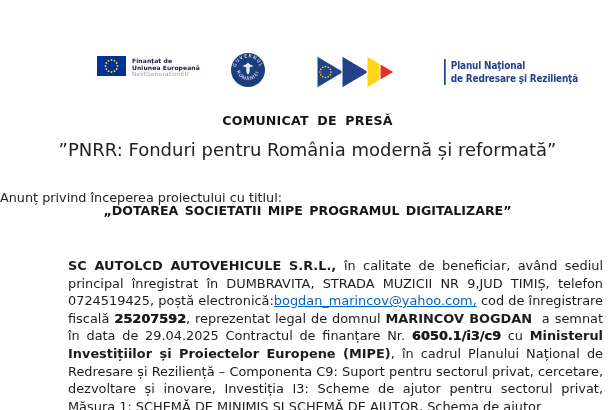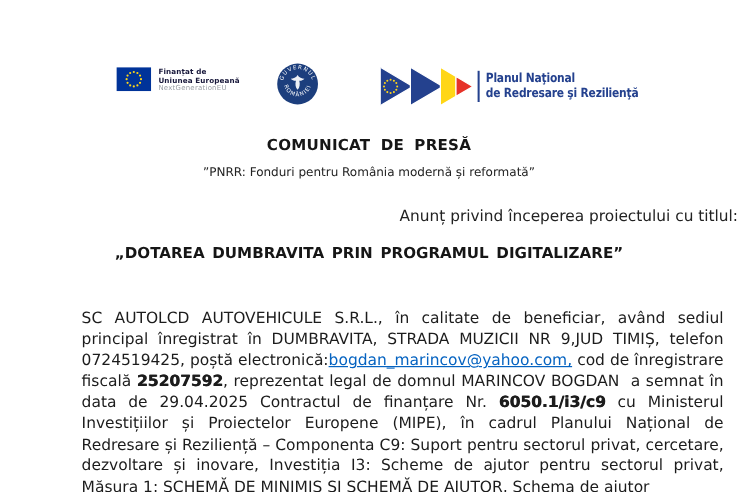--- a/index.html
+++ b/index.html
@@ -11,46 +11,46 @@
     overflow:hidden;
     font-family:"DejaVu Sans","Liberation Sans",sans-serif;
     color:var(--text,#1e1e1e);
   }
   
   .eu-logo{position:absolute;left:97px;top:56px;display:flex;align-items:flex-start;gap:6px;}
   .eu-text{display:flex;flex-direction:column;justify-content:center;margin-top:1px;}
   .eu-text .l1,.eu-text .l2{font-size:6px;font-weight:bold;color:#17173a;line-height:7px;letter-spacing:.1px;}
   .eu-text .l3{font-size:5.8px;color:var(--eu-text-gray,#9a9fa6);line-height:7.5px;letter-spacing:.2px;}
   .gov-logo{position:absolute;left:230px;top:52px;}
-  .pnrr-logo{position:absolute;left:317px;top:55px;display:flex;align-items:center;}
+  .pnrr-logo{position:absolute;left:317px;top:55px;display:flex;align-items:center;gap:46px;}
   .pnrr-text{
     border-left:2.5px solid var(--pnrr-blue,#24418e);
     padding-left:6px;margin-left:3px;
     transform:scaleX(.85);transform-origin:left center;
     white-space:nowrap;
   }
   .pnrr-text .l1,.pnrr-text .l2{
     font-size:10.5px;font-weight:bold;color:var(--pnrr-blue,#24418e);line-height:13px;letter-spacing:-.2px;
   }
   
   .h-title{position:absolute;top:113px;left:0;width:100%;text-align:center;
     font-size:12.6px;font-weight:bold;word-spacing:4px;letter-spacing:.2px;color:#161616;}
   .h-subtitle{position:absolute;top:139px;left:0;width:100%;text-align:center;
-    font-size:10px;color:#222;}
-  .h-anunt{position:absolute;top:173px;left:0;width:100%;text-align:right;
+    font-size:18px;color:#222;}
+  .h-anunt{position:absolute;top:190px;left:0;width:100%;text-align:left;
     font-size:12.8px;color:#222;}
   .h-dotarea{position:absolute;top:203px;left:0;width:100%;text-align:center;
     font-size:12.6px;font-weight:bold;word-spacing:2px;color:#161616;}
   
   .body-par{
     position:absolute;left:68px;top:257px;width:535px;
     text-align:justify;
     font-size:12.9px;line-height:17.6px;color:#1c1c1c;
   }
-  .seg-bold{font-weight:normal;margin-top:32px;}
+  .seg-bold{font-weight:bold;margin-top:32px;}
   .seg-semibold{text-shadow:.45px 0 0 currentColor;font-weight:bold;}
   .seg-link{color:var(--link,#0563c1);}
   svg{display:block;}
 </style>
 </head>
 <body>
 
 <div class="page">
 
   <div class="eu-logo">
@@ -118,17 +118,17 @@
     </svg>
     <div class="pnrr-text">
       <div class="l1">Planul Naţional</div>
       <div class="l2">de Redresare şi Rezilienţă</div>
     </div>
   </div>
 
   <div class="h-title">COMUNICAT  DE  PRESĂ</div>
   <div class="h-subtitle">”PNRR: Fonduri pentru România modernă și reformată”</div>
   <div class="h-anunt">Anunț privind începerea proiectului cu titlul:</div>
-  <div class="h-dotarea">„DOTAREA DUMBRAVITA PRIN PROGRAMUL DIGITALIZARE”</div>
+  <div class="h-dotarea">„DOTAREA SOCIETATII MIPE PROGRAMUL DIGITALIZARE”</div>
 
   <div class="body-par"><span class="seg-bold">SC AUTOLCD AUTOVEHICULE S.R.L., </span><span class="seg-normal">în calitate de beneficiar, având sediul principal înregistrat în DUMBRAVITA, STRADA MUZICII NR 9,JUD TIMIȘ, telefon 0724519425, poștă electronică:</span><a href="#" class="seg-link">bogdan_marincov@yahoo.com,</a><span class="seg-normal"> cod de înregistrare fiscală </span><span class="seg-semibold">25207592</span><span class="seg-normal">, reprezentat legal de domnul </span><span class="seg-bold">MARINCOV BOGDAN</span><span class="seg-normal">&nbsp; a semnat în data de 29.04.2025 Contractul de finanțare Nr. </span><span class="seg-semibold">6050.1/i3/c9</span><span class="seg-normal"> cu </span><span class="seg-bold">Ministerul Investițiilor și Proiectelor Europene (MIPE)</span><span class="seg-normal">, în cadrul Planului Național de Redresare și Reziliență – Componenta C9: Suport pentru sectorul privat, cercetare, dezvoltare și inovare, Investiția I3: Scheme de ajutor pentru sectorul privat, Măsura 1: SCHEMĂ DE MINIMIS ȘI SCHEMĂ DE AJUTOR, Schema de ajutor</span></div>
 
 </div>
 
 </body></html>

